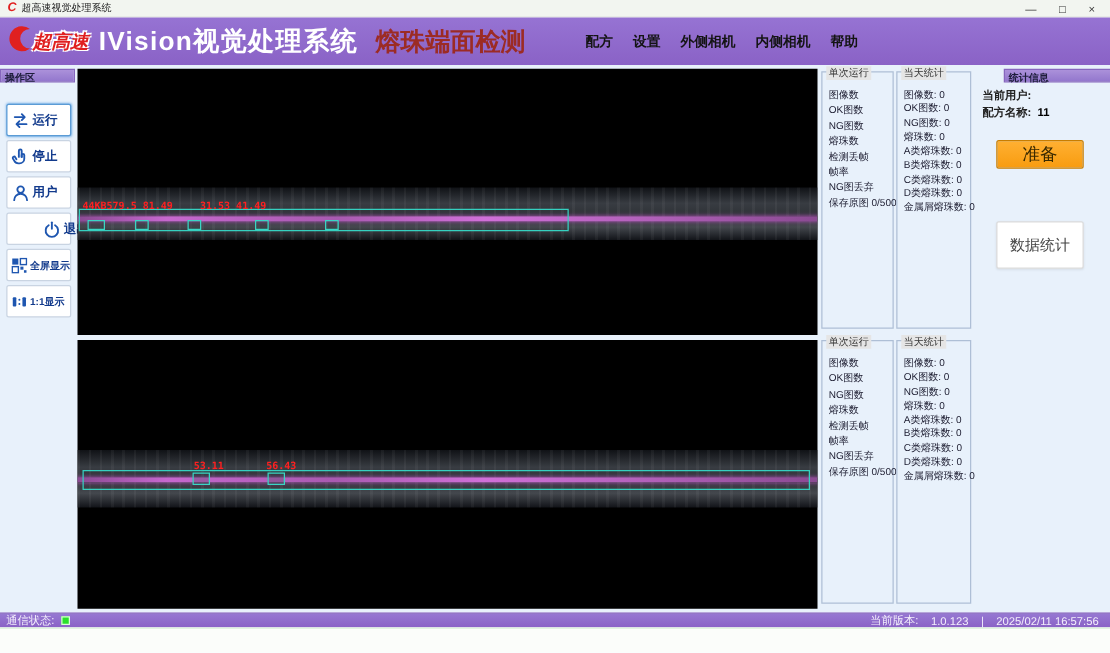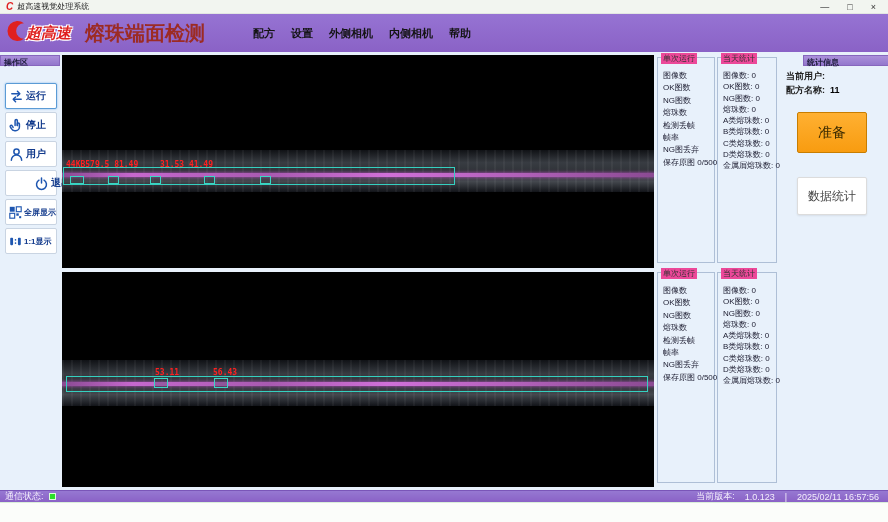--- a/index.html
+++ b/index.html
@@ -54,30 +54,30 @@
   .bead { position:absolute; height:4px;
     background:linear-gradient(90deg,#8a4a92,#c668ce 12%,#a85ab0 35%,#d070d8 55%,#b060b8 78%,#8a4a92);
     box-shadow:0 0 3px 1px rgba(200,90,210,.55); }
   .roi { position:absolute; border:1px solid #35d0c0; }
   .tick { position:absolute; border:1px solid #3ad6c4; background:rgba(40,60,60,.25); }
   .anno { position:absolute; color:#ff2020; font-size:8px; font-weight:bold;
     font-family:"DejaVu Sans Mono","Liberation Mono",monospace; white-space:nowrap; }
 
   
   .groupbox { position:absolute; border:1px solid #aebfd6; background:transparent; }
-  .legend { position:absolute; top:-5px; left:3px; background:#ec4899; font-size:8px;
+  .legend { position:absolute; top:-5px; left:3px; background:#e5e5e5; font-size:8px;
     color:#333; padding:0 2px; white-space:nowrap; }
   .rows { position:absolute; left:5px; top:12px; right:1px; }
   .srow { font-size:8px; color:#1c1c30; height:12.4px; white-space:nowrap; }
   .trow { font-size:8px; color:#1c1c30; height:11.3px; white-space:nowrap; }
 
   
   .info-line { position:absolute; font-size:9px; font-weight:bold; color:#222; white-space:nowrap; }
   .info-line .v { font-weight:bold; color:#000; margin-left:5px; }
-  .btn-prepare { position:absolute; left:797px; top:112px; width:70px; height:41px;
+  .btn-prepare { position:absolute; left:797px; top:112px; width:70px; height:23px;
     background:linear-gradient(180deg,#ffb032,#f89c10); border:1px solid #c87d00; border-radius:2px;
     font-size:14px; color:#3a2a00; font-family:inherit; cursor:pointer; }
   .btn-datastats { position:absolute; left:797px; top:177px; width:70px; height:38px;
     background:#fff; border:1px solid #dcdcdc; border-radius:2px; box-shadow:0 1px 2px rgba(0,0,0,.08);
     font-size:12px; color:#444; font-family:inherit; cursor:pointer; }
 
   
   .statusbar { position:absolute; left:0; top:490px; width:888px; height:12px;
     background:linear-gradient(180deg,#9678d2,#8a62c6); border-top:1px solid #7a55b8;
     display:flex; align-items:center; font-size:9px; color:#f3eefc; padding:0 5px; }
@@ -105,20 +105,21 @@
     </div>
   </div>
 
   <div class="appbar">
     <span class="brand-swoosh">
       <svg width="26" height="26" viewBox="0 0 16 16">
           <path d="M13.5 3.2 A6.2 6.2 0 1 0 13.5 12.8 A4.6 4.6 0 1 1 13.5 3.2 Z" fill="#e02020"></path>
         </svg>
     </span>
     <span class="brand-text">超高速</span>
+    <span class="app-title">IVision视觉处理系统</span>
     <span class="app-subtitle">熔珠端面检测</span>
     <div class="menu">
       <span class="menu-item">配方</span>
       <span class="menu-item">设置</span>
       <span class="menu-item">外侧相机</span>
       <span class="menu-item">内侧相机</span>
       <span class="menu-item">帮助</span>
     </div>
   </div>
 

